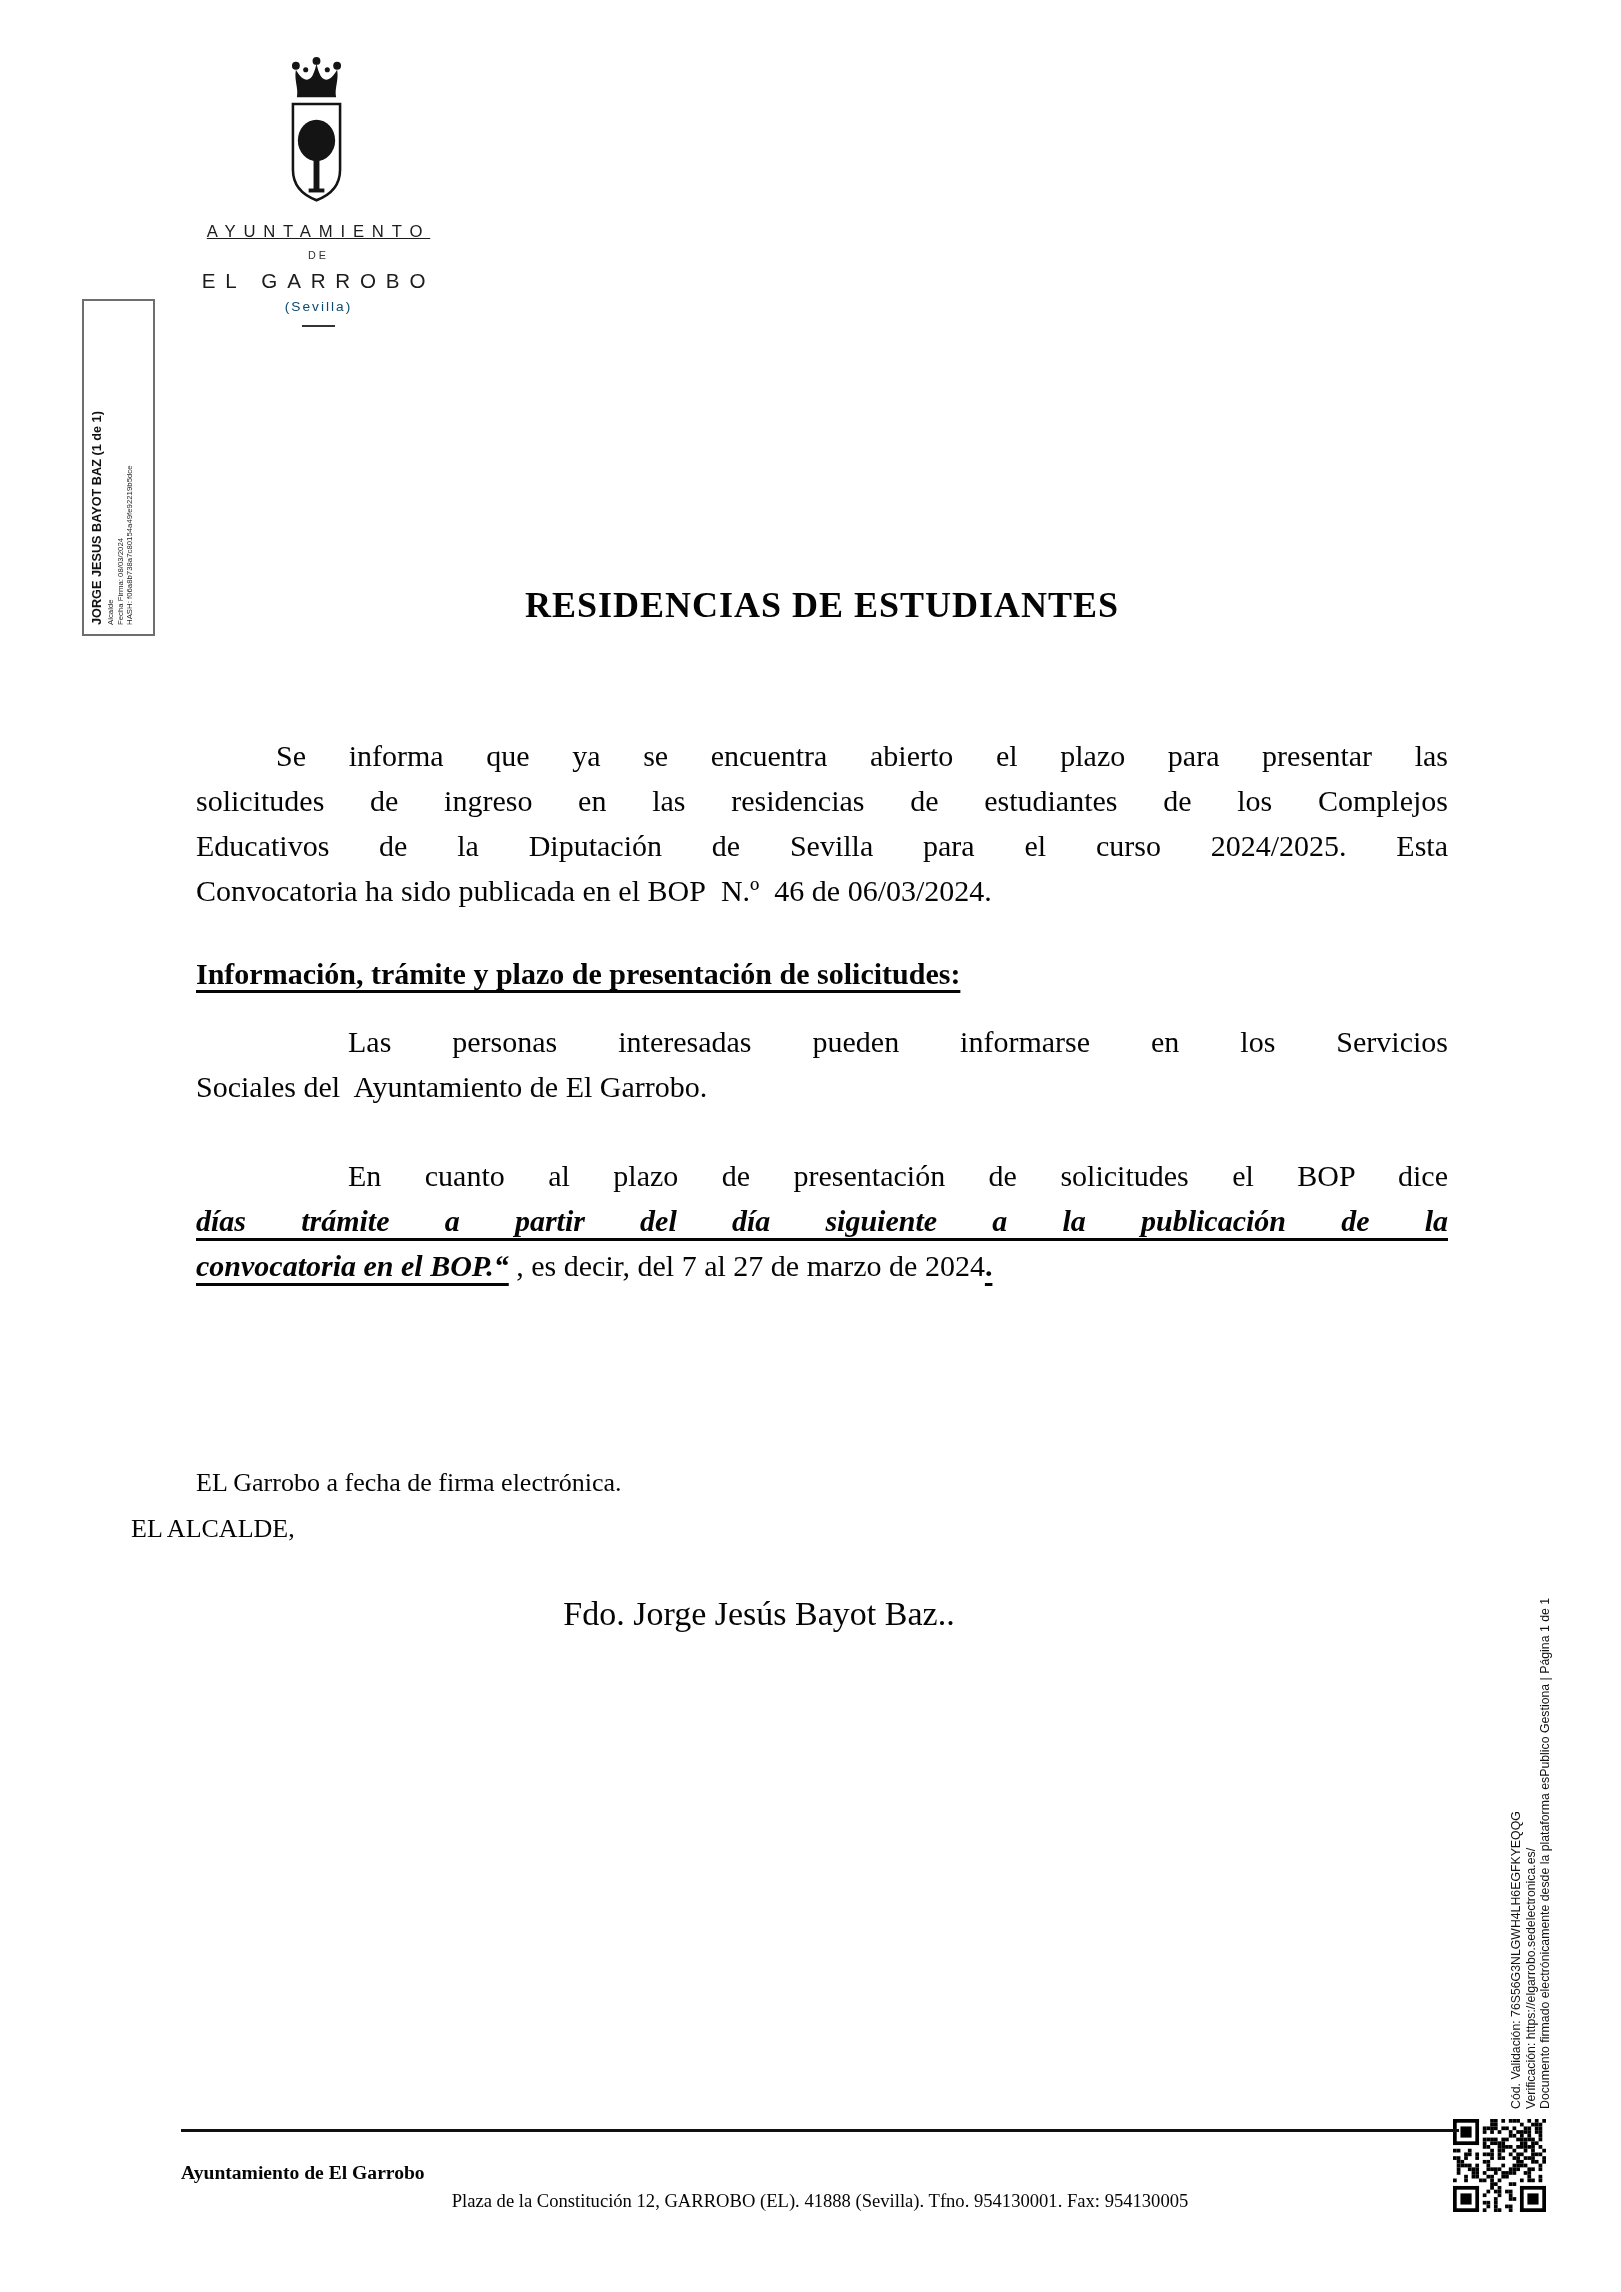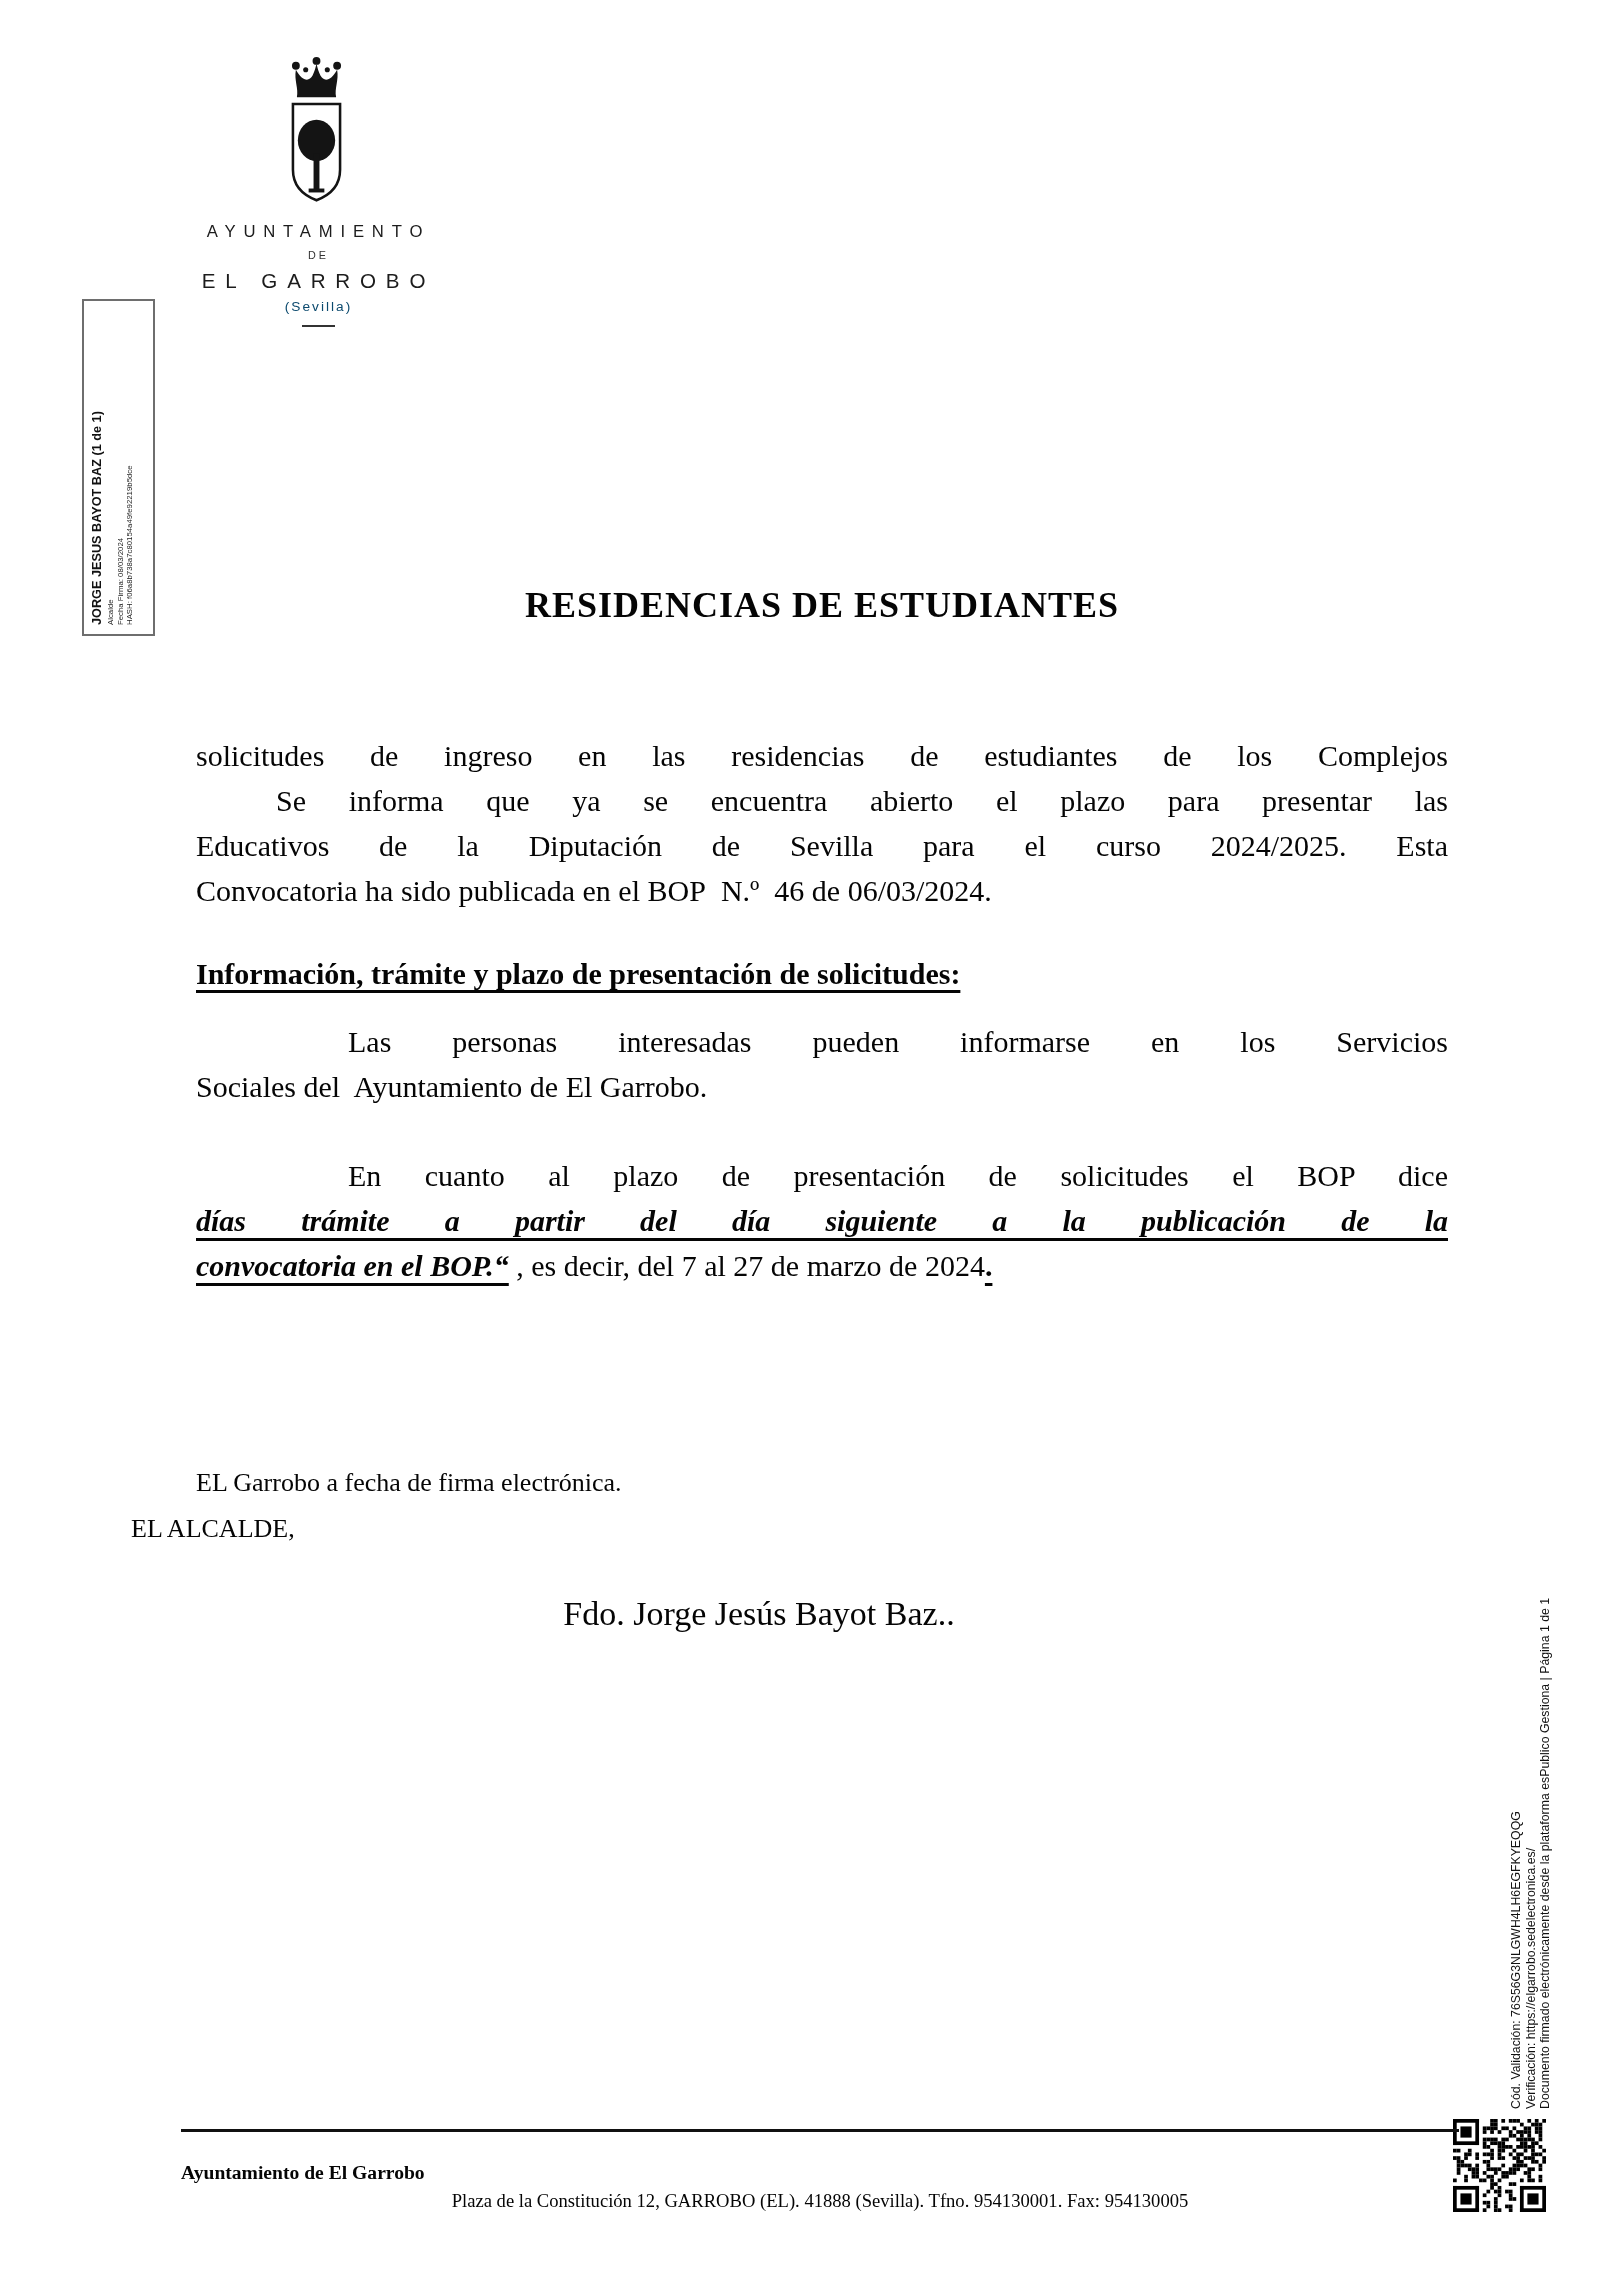--- a/index.html
+++ b/index.html
@@ -4,21 +4,21 @@
 <style>
   html,body{margin:0;padding:0;background:#ffffff;}
   .page{
     position:relative;width:1621px;height:2293px;background:#ffffff;
     font-family:"Liberation Serif", serif;color:#050505;overflow:hidden;
   }
   
   .crest-svg{position:absolute;left:284px;top:55px;width:65px;height:162px;}
   .org-block{position:absolute;left:142px;top:222px;width:353px;text-align:center;
     font-family:"Liberation Sans", sans-serif;color:#1c1c1c;}
-  .org-name{font-size:16.7px;letter-spacing:7.8px;}
+  .org-name{font-size:16.7px;letter-spacing:7.8px;text-decoration:underline;}
   .org-de{font-size:10.8px;letter-spacing:2.9px;margin-top:6.9px;color:#333;}
   .org-city{font-size:20.6px;letter-spacing:9.8px;margin-top:7.8px;}
   .org-province{font-size:13.7px;letter-spacing:2px;margin-top:5.9px;color:#0c4a6e;}
   .crest-divider{width:33px;height:2px;background:#333;margin:11.8px auto 0 auto;}
   
   .stamp-box{position:absolute;left:82px;top:299px;width:69px;height:333px;border:2px solid #6e6e6e;}
   .stamp-rotated{
     position:absolute;left:90px;top:625px;width:316px;height:49px;
     transform:rotate(-90deg);transform-origin:0 0;
     font-family:"Liberation Sans", sans-serif;color:#111;text-align:left;
@@ -95,22 +95,22 @@
     <div class="stamp-small">Alcalde</div>
     <div class="stamp-small">Fecha Firma: 08/03/2024</div>
     <div class="stamp-small">HASH: f06a8b738a7c80154a49fe92219b5dce</div>
   </div>
 
   <div class="doc-title">
     <span>RESIDENCIAS DE ESTUDIANTES</span>
   </div>
 
   <div class="body-col p1">
+    <div class="jline ind1">Se informa que ya se encuentra abierto el plazo para presentar las</div>
     <div class="jline">solicitudes de ingreso en las residencias de estudiantes de los Complejos</div>
-    <div class="jline ind1">Se informa que ya se encuentra abierto el plazo para presentar las</div>
     <div class="jline">Educativos de la Diputación de Sevilla para el curso 2024/2025. Esta</div>
     <div class="lline">Convocatoria ha sido publicada en el BOP&nbsp; N.º&nbsp; 46 de 06/03/2024.</div>
   </div>
 
   <div class="h2">Información, trámite y plazo de presentación de solicitudes:</div>
 
   <div class="body-col p2">
     <div class="jline ind2">Las personas interesadas pueden informarse en los Servicios</div>
     <div class="lline">Sociales del&nbsp; Ayuntamiento de El Garrobo.</div>
   </div>

